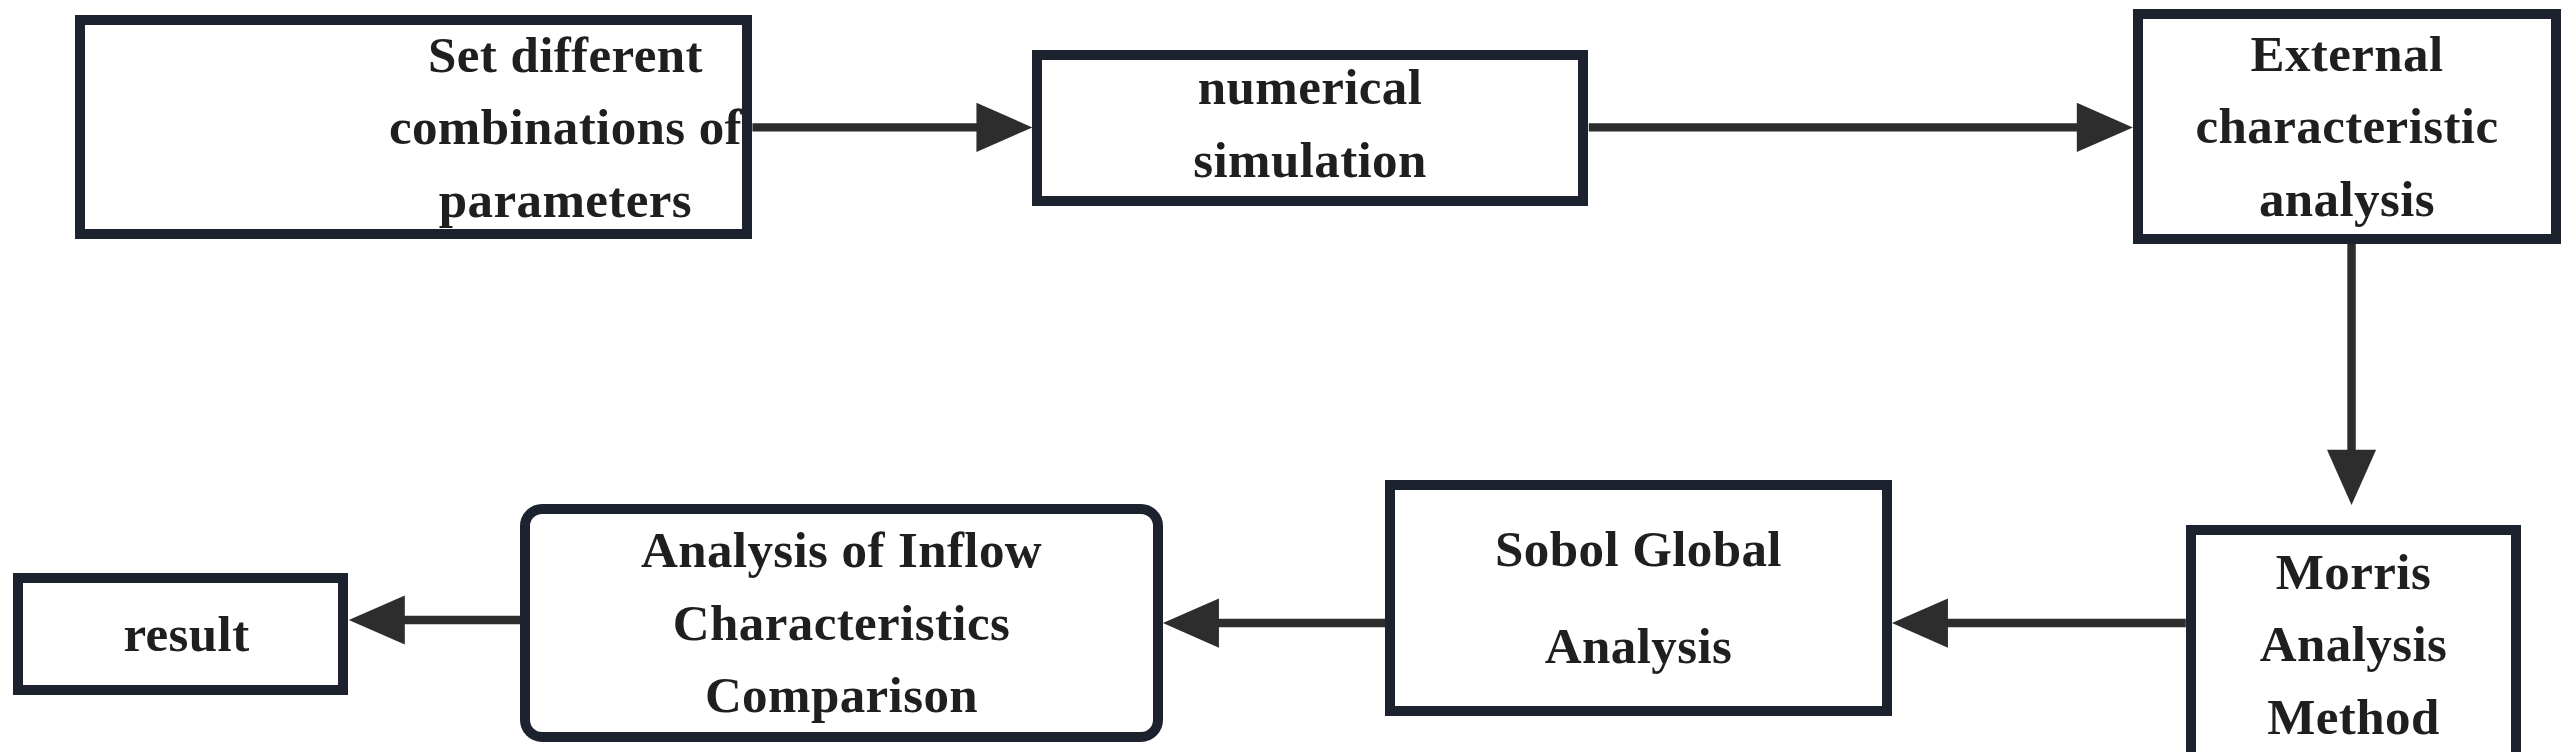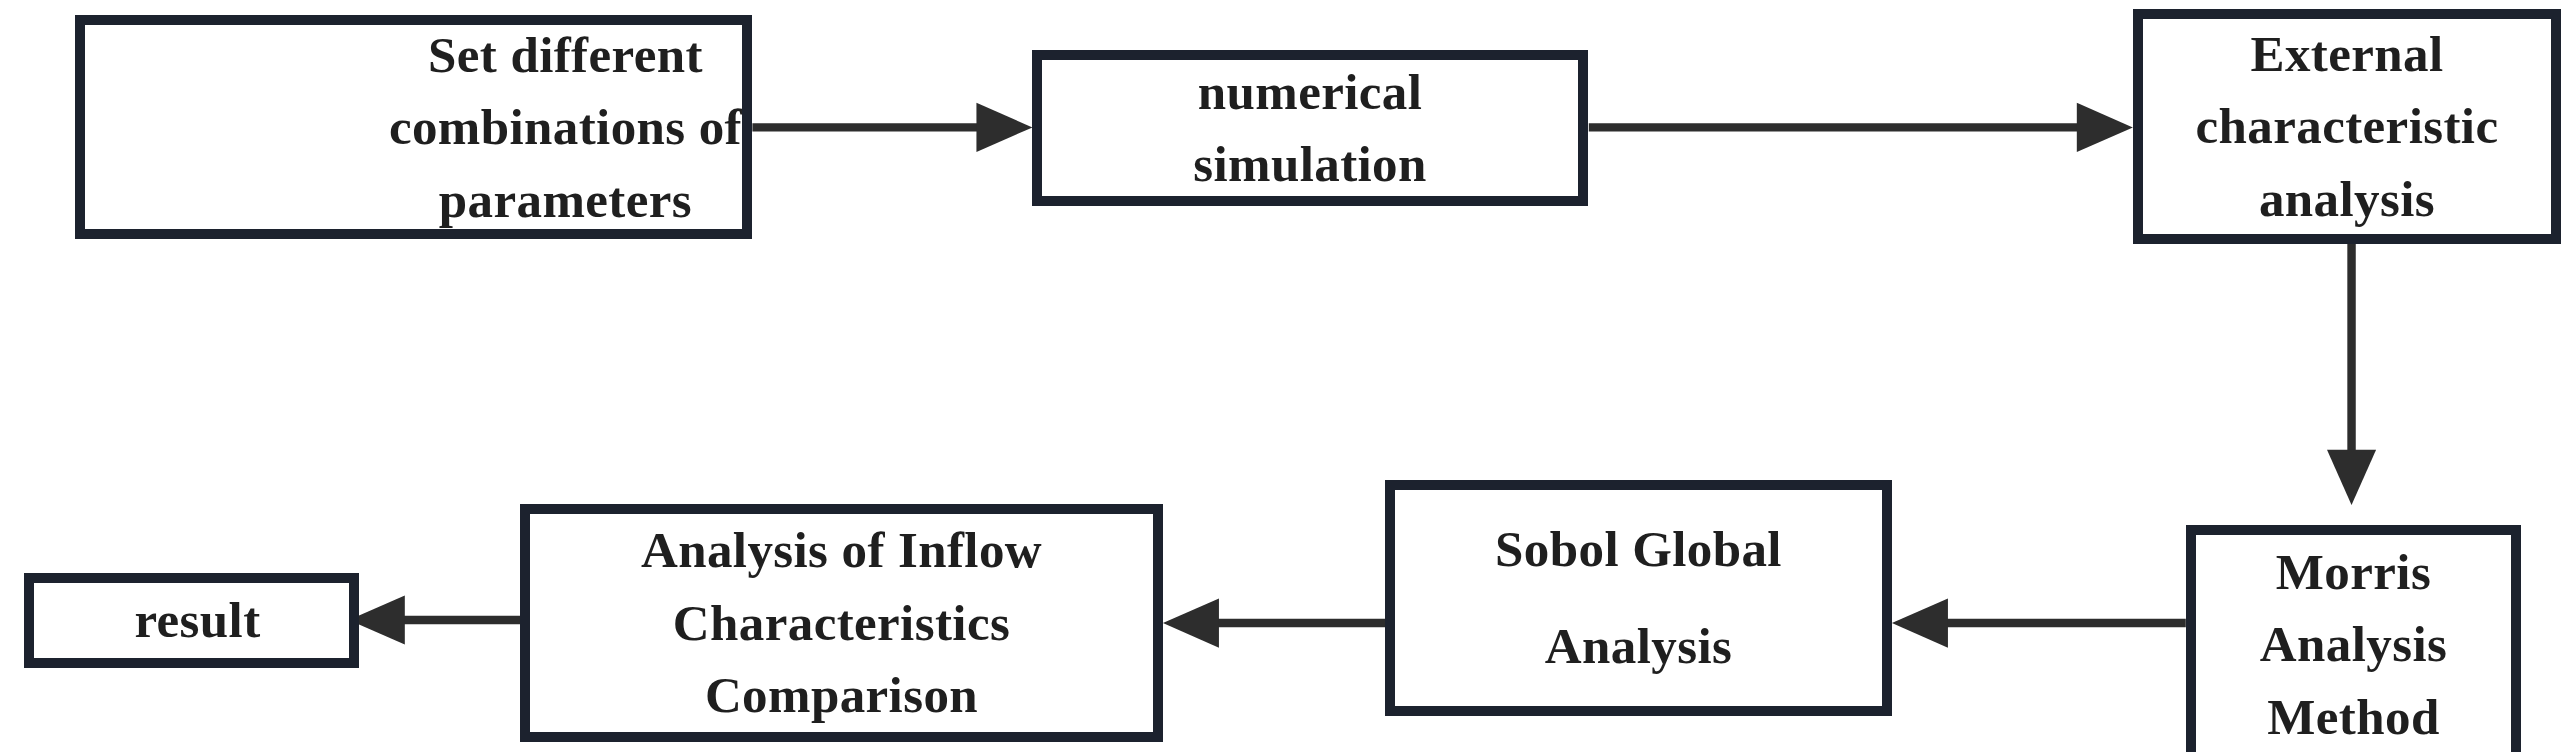--- a/index.html
+++ b/index.html
@@ -42,26 +42,26 @@
     font-size: 51px;
     line-height: 1.42;
     color: var(--text);
     white-space: pre-line;
     letter-spacing: 0.4px;
   }
   .gap-wide .node-label { line-height: 1.9; }
 
   
   .n-set-parameters { left: 75px;   top: 15.4px;  width: 677px; height: 224px; justify-content: flex-end; }
-  .n-numerical      { left: 1032px; top: 50px;  width: 556px; height: 156px; }
+  .n-numerical      { left: 1032px; top: 50px;  width: 556px; height: 156px; align-items: flex-end; }
   .n-external       { left: 2133px; top: 9.2px;  width: 428px; height: 235px; }
   .n-morris         { left: 2186px; top: 504px; width: 335px; height: 239px; margin-top: 21px; }
   .n-sobol          { left: 1385px; top: 480px; width: 507px; height: 236px; }
-  .n-inflow         { left: 520px;  top: 504px; width: 643px; height: 238px; }
-  .n-result         { left: 24px;   top: 573px; width: 335px; height: 95px; padding-left: 12px; }
+  .n-inflow         { left: 520px;  top: 504px; width: 643px; height: 238px; border-radius: 22px; }
+  .n-result         { left: 13px;   top: 573px; width: 335px; height: 122px; padding-left: 12px; }
 </style>
 </head>
 <body>
 
 <div class="canvas">
 
   <svg class="edges-layer" viewBox="0 0 3356 980" aria-hidden="true">
 
     <g>
       <line x1="980" y1="166" x2="1276" y2="166"></line>

